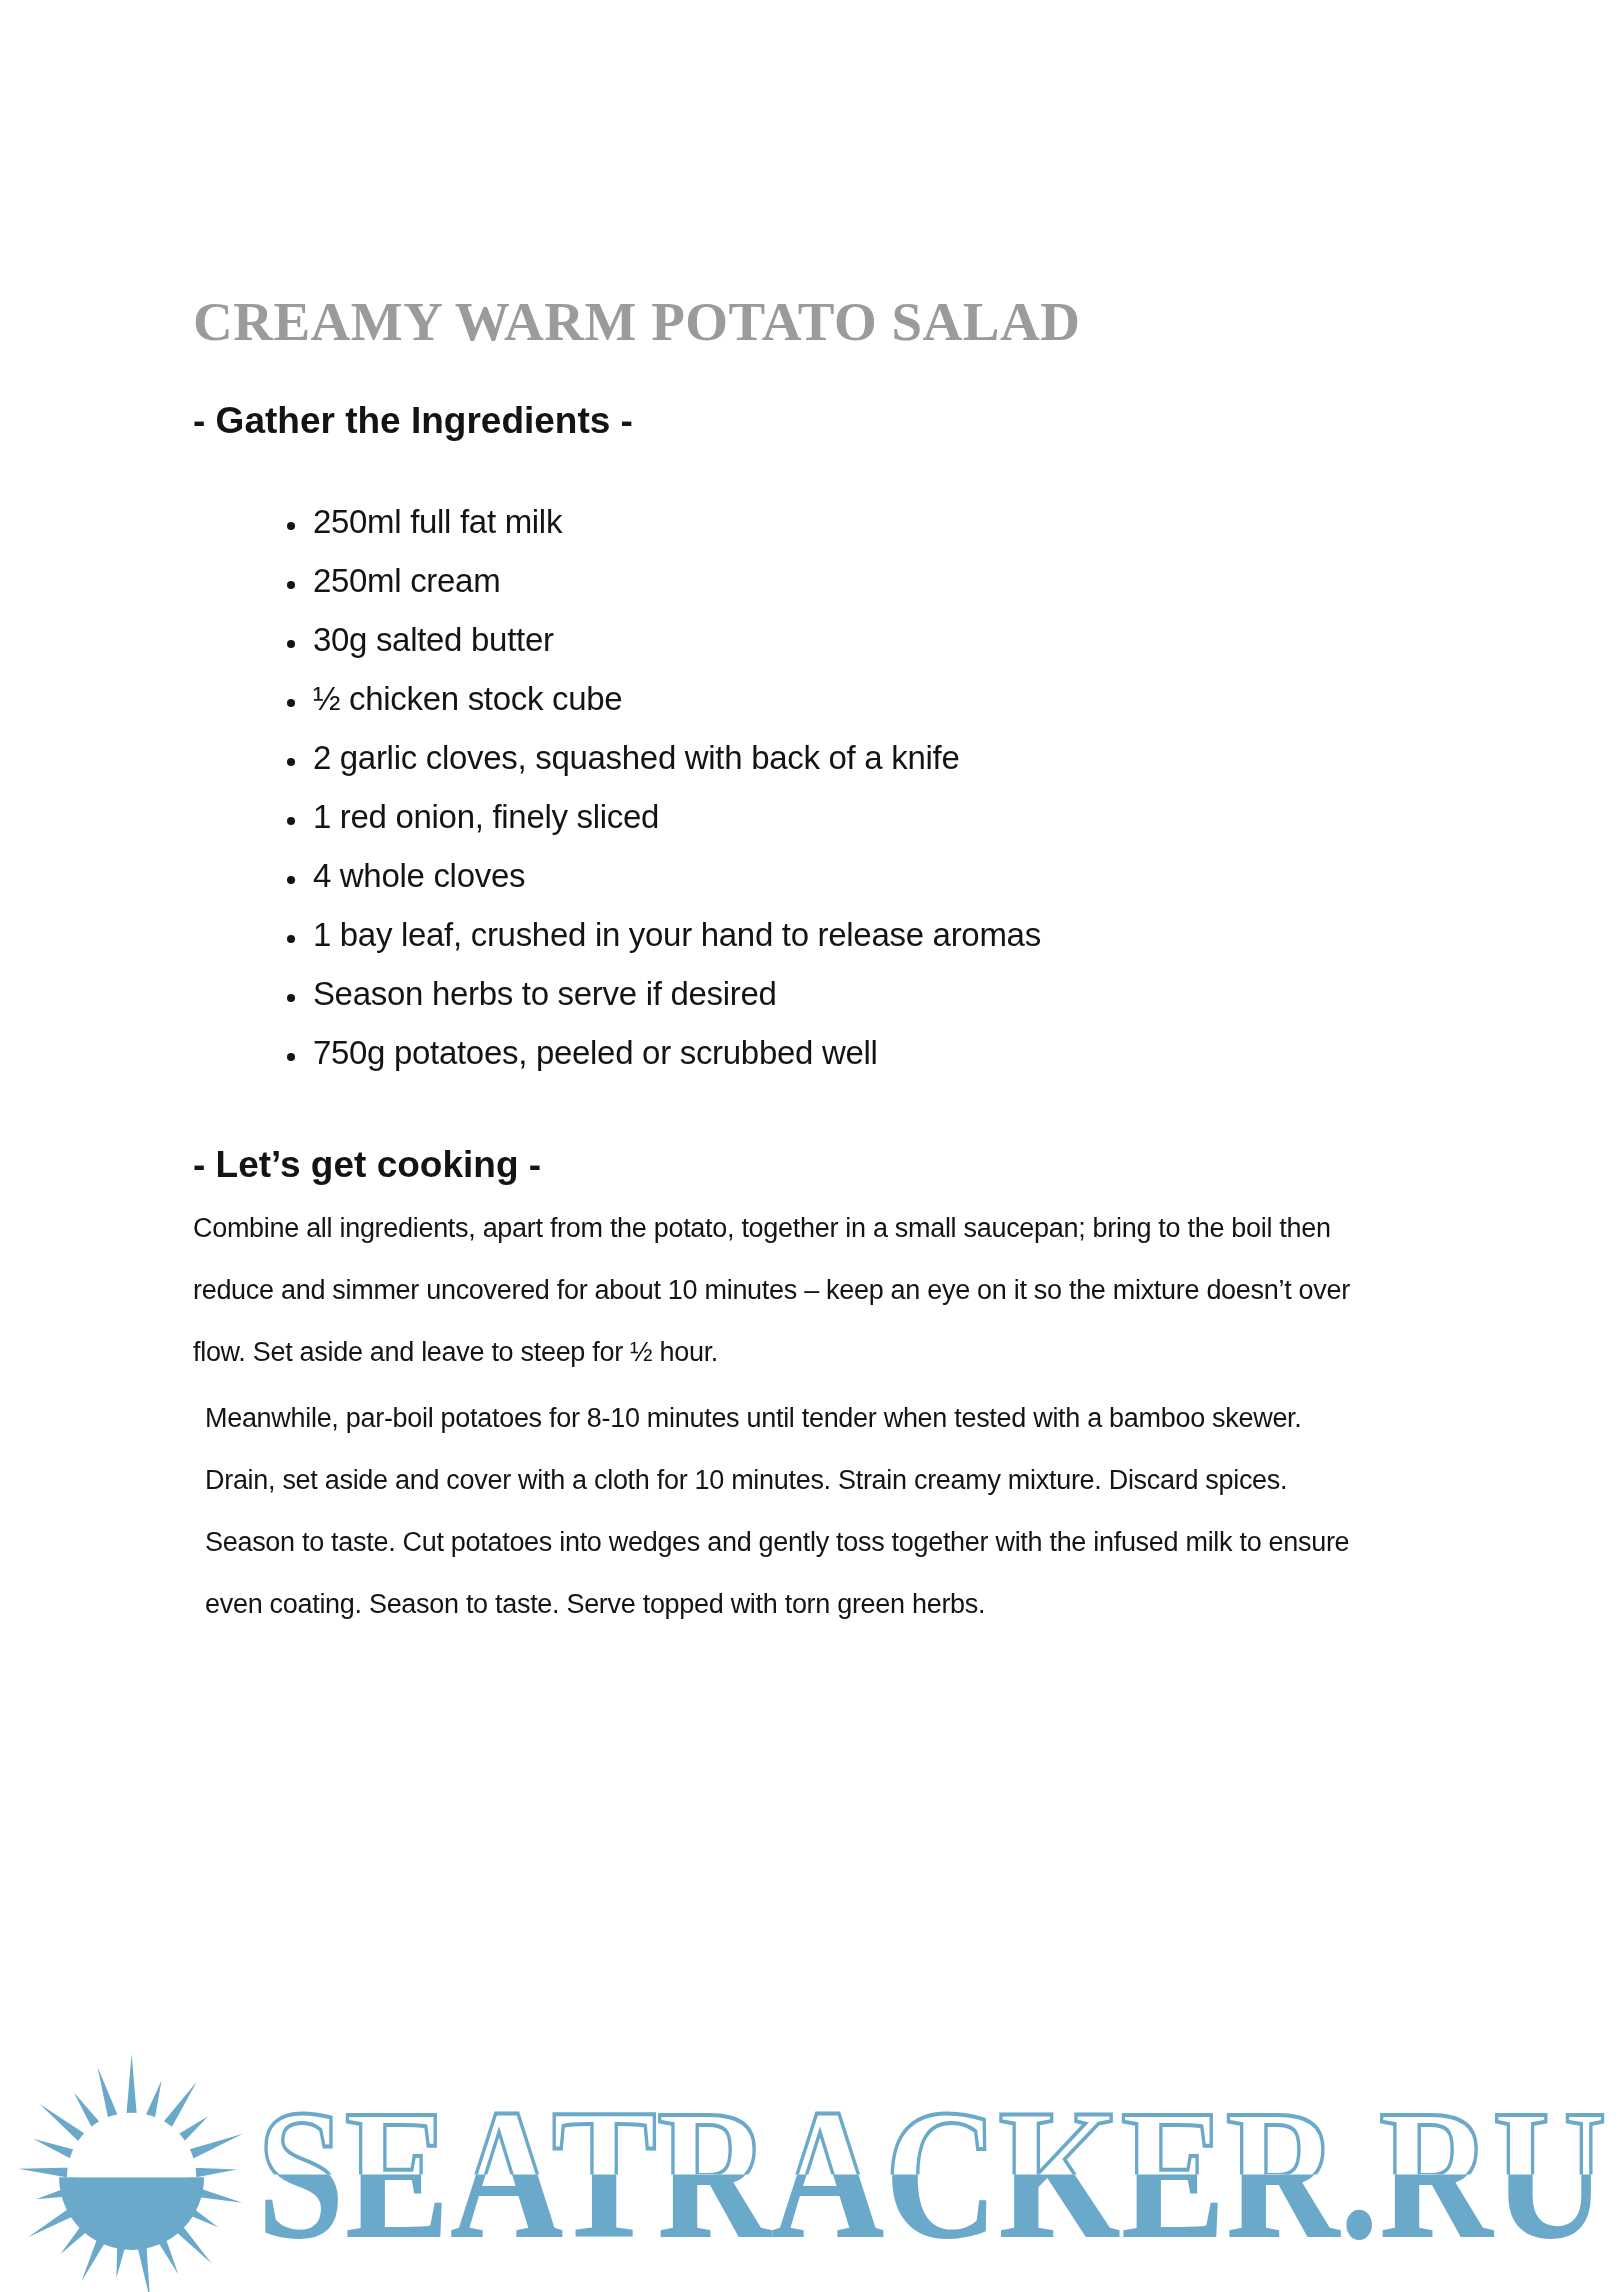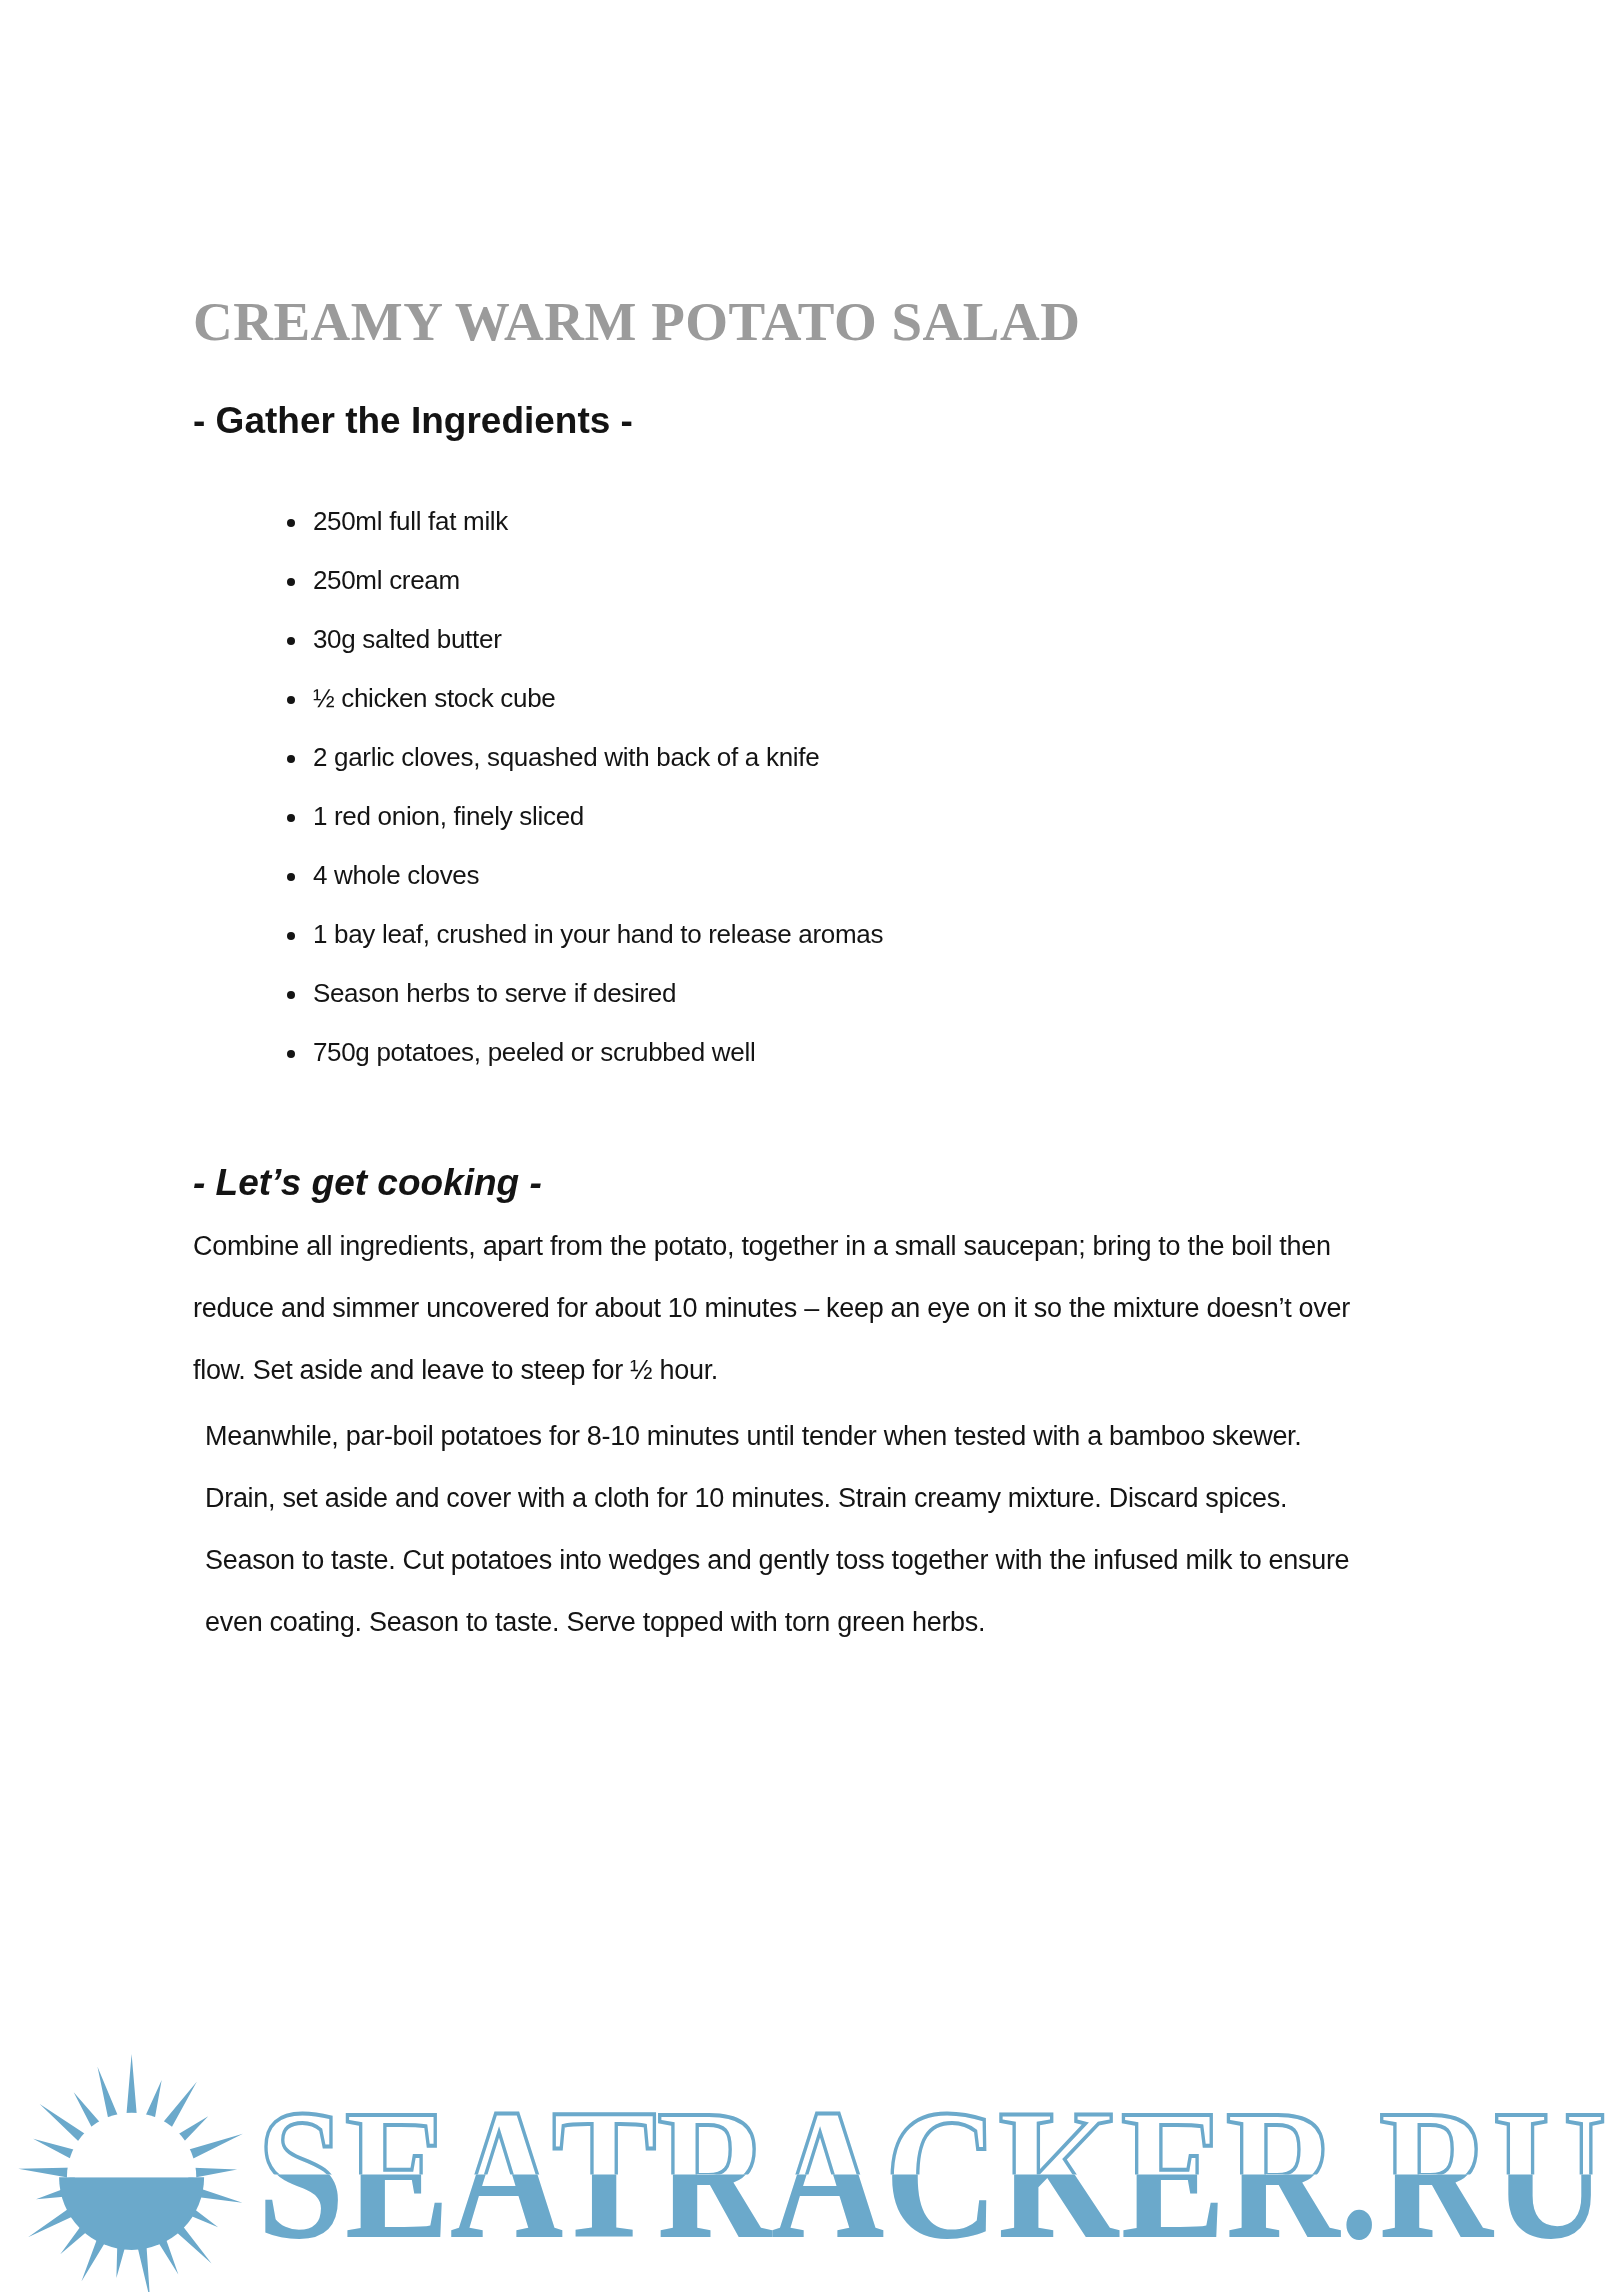--- a/index.html
+++ b/index.html
@@ -37,25 +37,25 @@
     color: var(--title-color);
   }
   h2.section-heading {
     font-size: 37px;
     font-weight: bold;
     line-height: 1.0;
     color: var(--body-color);
     margin: 0;
   }
   h2.gather { margin-top: 53px; }
-  h2.cooking { margin-top: 82px; font-style: italic; }
+  h2.cooking { margin-top: 64px; }
   ul.ingredients {
     margin: 53px 0 0 0;
     padding-left: 116px;
-    font-size: 26px;
+    font-size: 33px;
     line-height: 59px;
     letter-spacing: -0.3px;
   }
   ul.ingredients li { padding-left: 3.9px; }
   ul.ingredients li::marker { font-size: 25.5px; }
   p.step {
     margin: 13.7px 0 0 0;
     font-size: 27px;
     line-height: 62px;
     letter-spacing: -0.3px;

